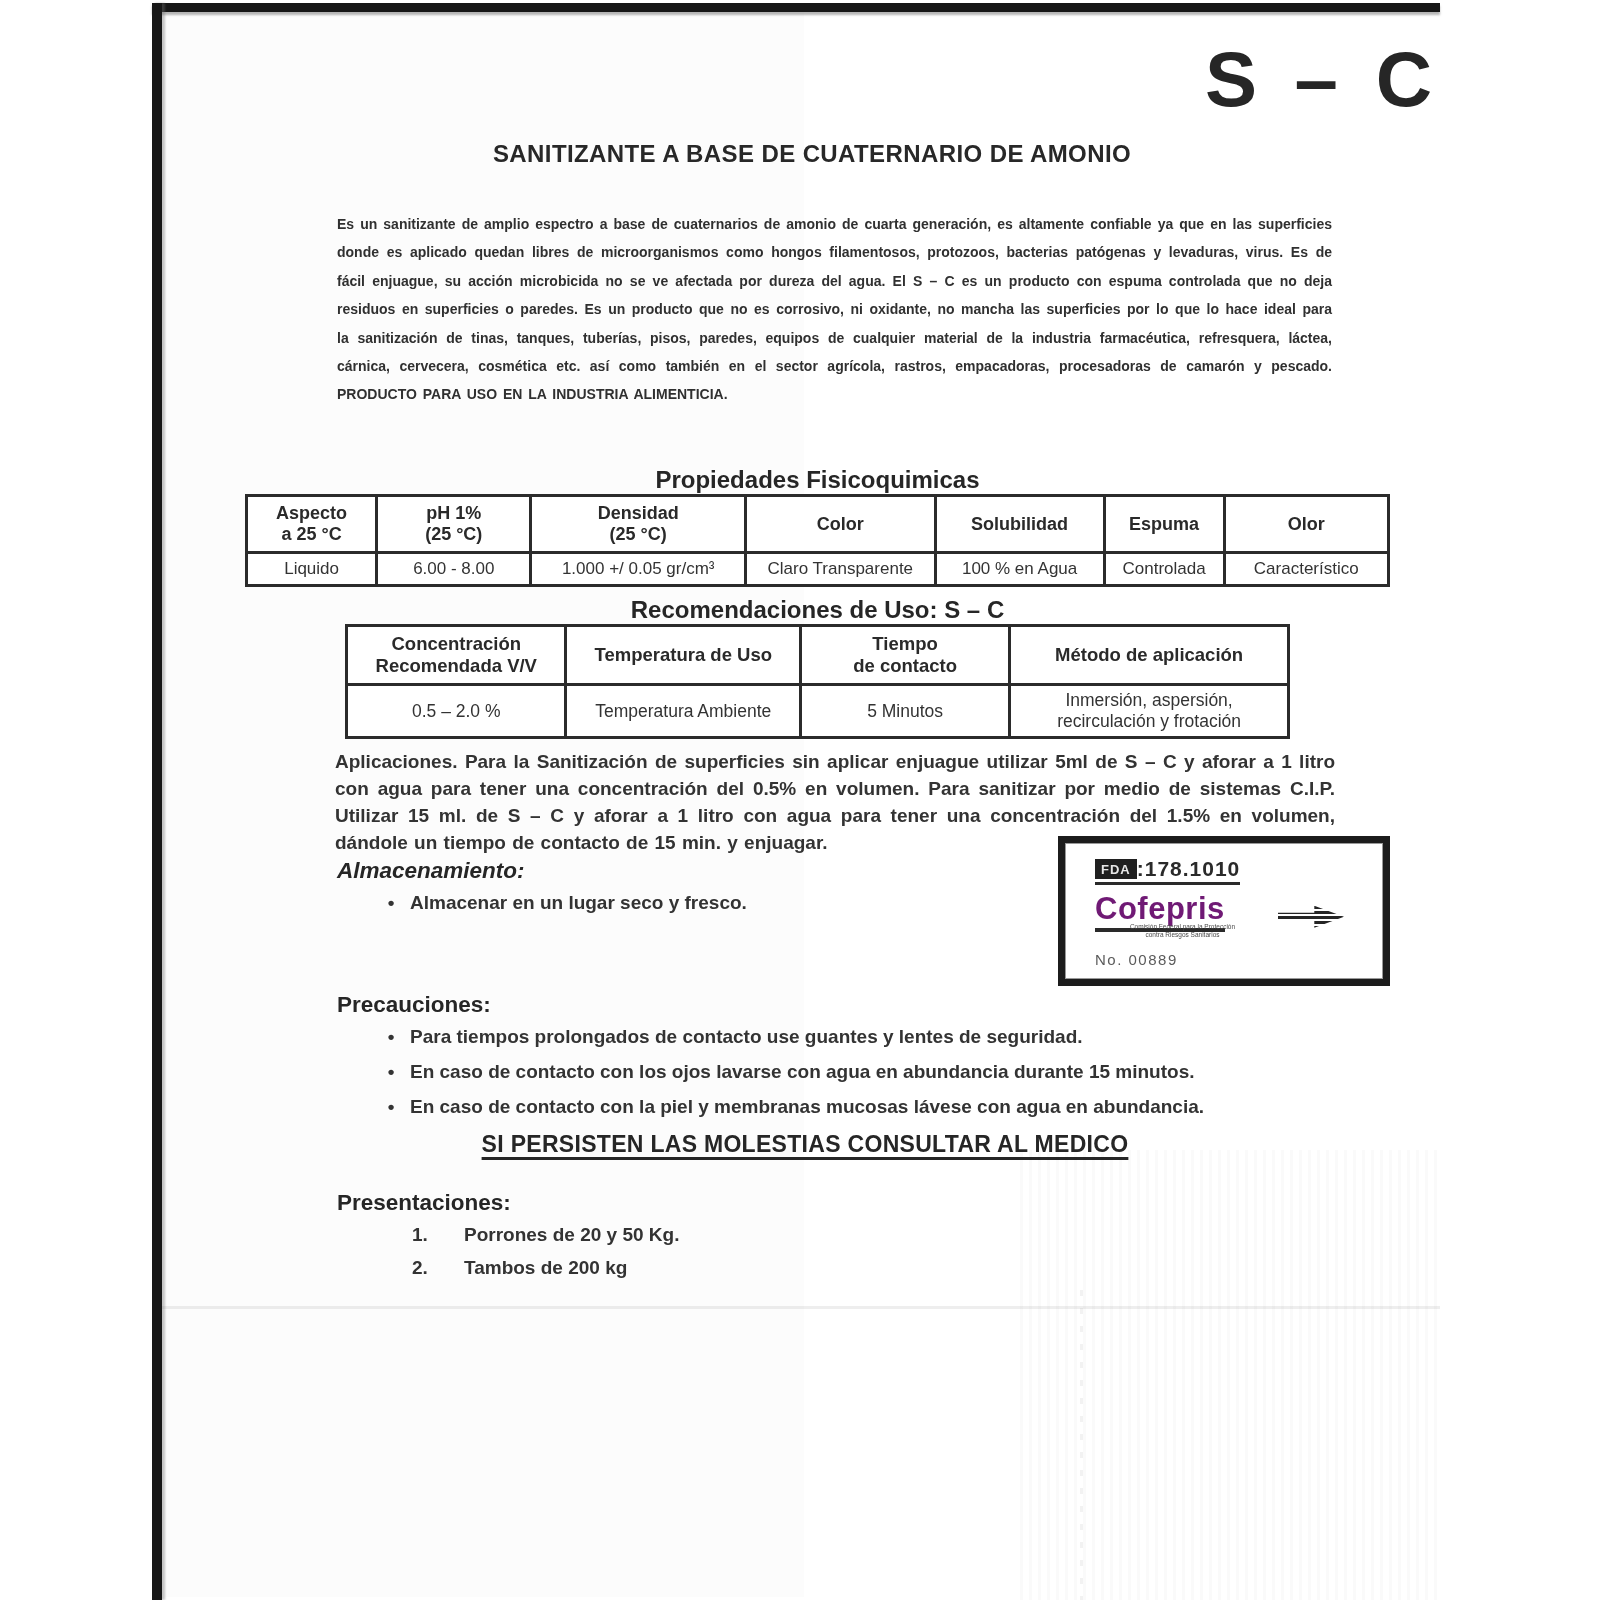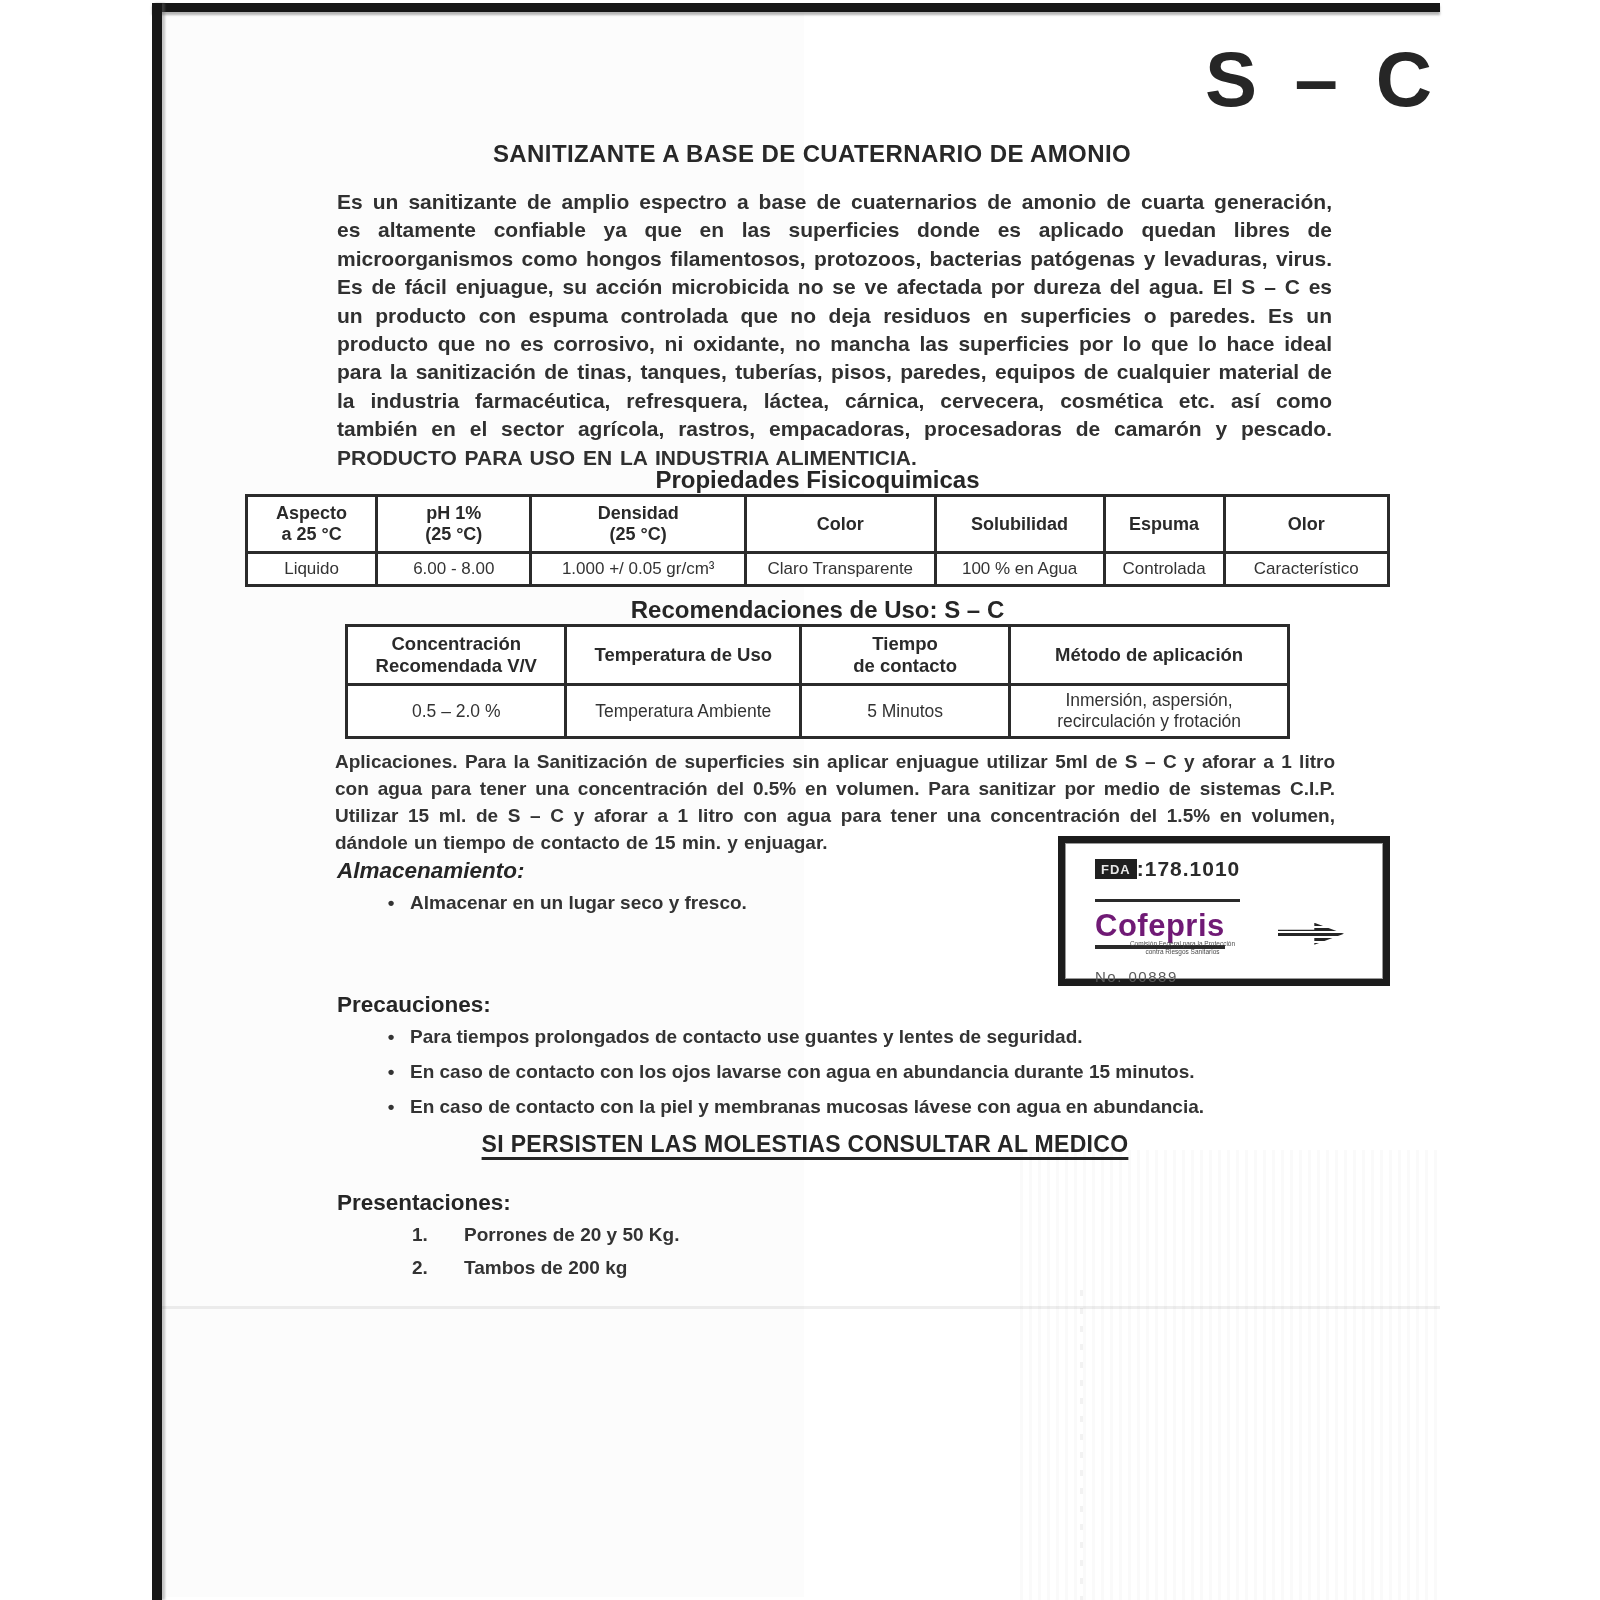--- a/index.html
+++ b/index.html
@@ -16,21 +16,21 @@
      background:repeating-linear-gradient(to right, rgba(0,0,0,0.02) 0 3px, transparent 3px 9px);}
   .dotcol{position:absolute;left:1080px;top:1290px;width:3px;height:310px;
      background:repeating-linear-gradient(to bottom, rgba(0,0,0,0.05) 0 6px, transparent 6px 18px);}
   .band{position:absolute;left:164px;top:12px;width:640px;height:1585px;background:rgba(0,0,0,0.012);}
 
   .title{position:absolute;left:164px;top:34px;width:1276px;text-align:right;
      font-size:78px;font-weight:bold;letter-spacing:8px;color:#262626;}
   .subtitle{position:absolute;left:164px;top:140px;width:1276px;text-align:center;
      font-size:24px;font-weight:bold;color:#282828;letter-spacing:0.4px;margin-left:10px;}
 
-  .intro{position:absolute;left:337px;top:188px;width:995px;font-size:21px;line-height:28.4px;
+  .intro{position:absolute;left:337px;top:210px;width:995px;font-size:14px;line-height:28.4px;
      font-weight:bold;color:#303030;text-align:justify;text-justify:inter-word;word-spacing:2px;}
 
   .tbl-title{position:absolute;text-align:center;font-size:24px;font-weight:bold;color:#262626;}
   .prop-title{left:245px;top:466px;width:1145px;}
   .usage-title{left:345px;top:596px;width:945px;}
 
   table{border-collapse:collapse;table-layout:fixed;background:#fff;position:absolute;}
   .props{left:245px;top:494px;width:1145px;}
   .usage{left:345px;top:624px;width:945px;}
   th,td{border:3px solid #2b2b2b;text-align:center;vertical-align:middle;white-space:pre-line;}
@@ -49,21 +49,21 @@
   .prec-heading{left:337px;top:992px;}
   .present-heading{left:337px;top:1190px;}
 
   .bullet-item{display:flex;font-size:19px;font-weight:bold;color:#333;}
   .dot{width:38px;text-align:center;flex:0 0 38px;}
   .almacen-list{position:absolute;left:372px;top:892px;}
   .prec-list{position:absolute;left:372px;top:1026px;display:flex;flex-direction:column;gap:13px;}
 
   .stamp{position:absolute;left:1058px;top:836px;width:332px;height:150px;border:7px solid #1c1c1c;
      background:#fff;box-shadow:inset 0 0 0 1px #999;padding:10px 0 0 30px;box-sizing:border-box;}
-  .fda-row{margin-top:4px;display:inline-block;border-bottom:3px solid #2a2a2a;padding-bottom:18px;}
+  .fda-row{margin-top:4px;display:inline-block;border-bottom:3px solid #2a2a2a;padding-bottom:1px;}
   .fda-badge{display:inline-block;background:#202020;color:#e8e8e8;font-size:13px;font-weight:bold;
      padding:3px 6px 2px 6px;letter-spacing:1px;vertical-align:middle;}
   .fda-code{font-size:21px;font-weight:bold;color:#2a2a2a;vertical-align:middle;letter-spacing:1px;}
   .cofepris-row{margin-top:9px;display:flex;align-items:center;}
   .cofepris-block{display:inline-block;}
   .cofepris-word{font-size:31px;font-weight:bold;color:#701a75;letter-spacing:0.5px;line-height:0.95;
      border-bottom:4px solid #2a2a2a;padding-bottom:2px;}
   .cofepris-arrow{width:66px;height:22px;margin-left:8px;
      background:repeating-linear-gradient(to bottom,#252525 0 3px,rgba(255,255,255,0) 3px 5px);
      clip-path:polygon(0 32%,55% 32%,55% 0,100% 50%,55% 100%,55% 68%,0 68%);}

